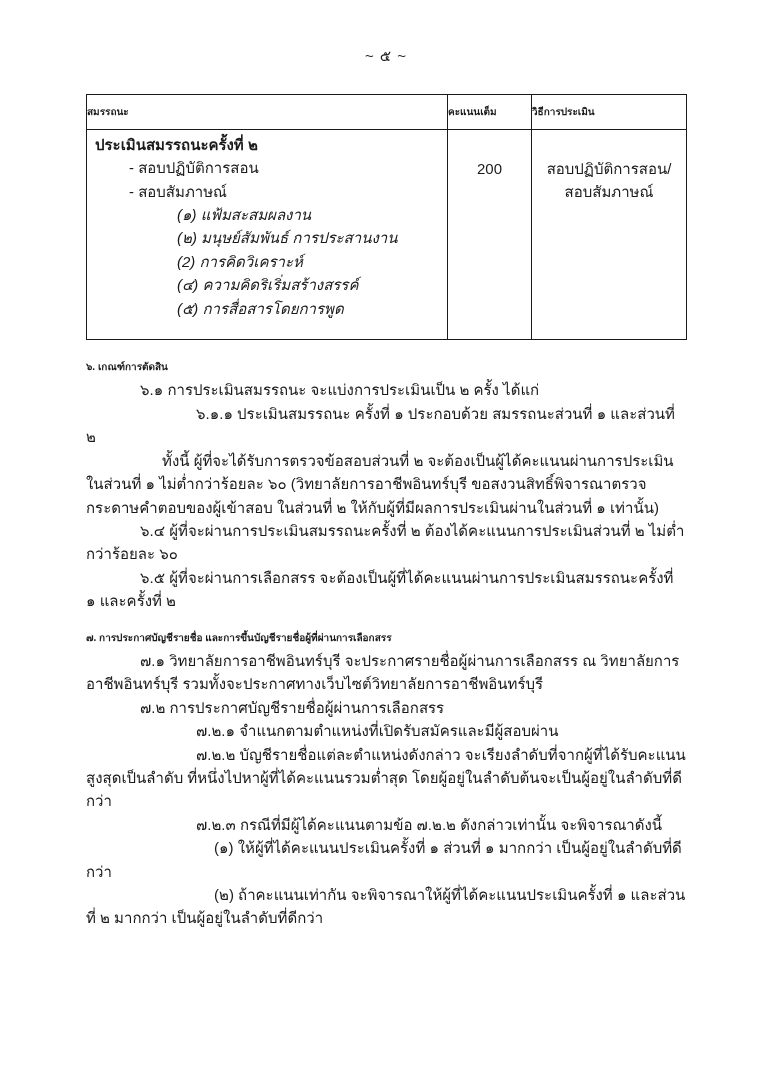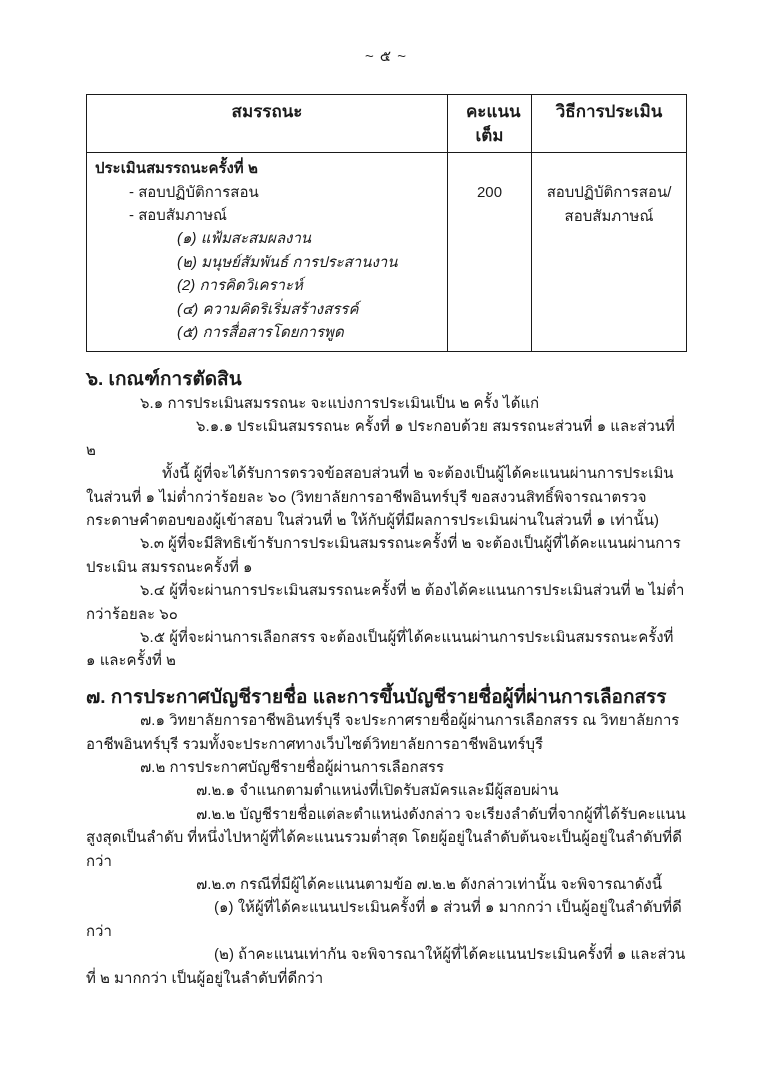--- a/index.html
+++ b/index.html
@@ -34,46 +34,46 @@
     width: 600px;
     border-collapse: collapse;
     table-layout: fixed;
   }
   .eval-table th, .eval-table td {
     border: 1.4px solid #1a1a1a;
     vertical-align: top;
   }
   .eval-table th {
     font-weight: bold;
-    text-align: center;
-    padding: 5px 18px;
-    font-size: 17px;
+    text-align: left;
+    padding: 5px 0;
+    font-size: 10px;
   }
   .col-competency { width: 361px; }
   .col-score      { width: 84px;  }
   .col-method     { width: 155px; }
-  .eval-table td { padding: 3px 4px 8px 4px; }
+  .eval-table td { padding: 3px 4px 19px 4px; }
   td.cell-competency { padding-left: 8px; }
   .tline { white-space: nowrap; }
   .tline.bold    { font-weight: bold; }
   .tline.indent1 { padding-left: 34px; }
   .tline.indent2 { padding-left: 82px; font-style: italic; }
   .cell-score .score-value {
     padding-top: 24px;
     text-align: center;
   }
   .cell-method .mline {
     text-align: center;
   }
   .cell-method .mline:first-child { padding-top: 24px; }
   
   .body-text { margin-top: 15px; }
   .para { text-align: left; }
   .para.intro   { text-indent: 114px; }
-  .para.heading { font-weight: bold; font-size: 19px; margin-top: 13px; }
+  .para.heading { font-weight: bold; font-size: 10px; margin-top: 13px; }
   .para.l1      { text-indent: 54px; }
   .para.l2      { text-indent: 110px; }
   .para.l3      { text-indent: 128px; }
   .para.note    { text-indent: 76px; }
 </style>
 </head>
 <body>
 
 <div class="page">
   <div class="content">
@@ -118,21 +118,20 @@
           </td>
         </tr>
       </tbody>
     </table>
 
     <div class="body-text" id="paragraphs">
         <div class="para heading">๖. เกณฑ์การตัดสิน</div>
         <div class="para l1">๖.๑ การประเมินสมรรถนะ จะแบ่งการประเมินเป็น  ๒  ครั้ง  ได้แก่</div>
         <div class="para l2">๖.๑.๑ ประเมินสมรรถนะ  ครั้งที่ ๑  ประกอบด้วย  สมรรถนะส่วนที่ ๑ และส่วนที่ ๒</div>
         <div class="para note">ทั้งนี้  ผู้ที่จะได้รับการตรวจข้อสอบส่วนที่ ๒ จะต้องเป็นผู้ได้คะแนนผ่านการประเมินในส่วนที่ ๑ ไม่ต่ำกว่าร้อยละ ๖๐ (วิทยาลัยการอาชีพอินทร์บุรี ขอสงวนสิทธิ์พิจารณาตรวจกระดาษคำตอบของผู้เข้าสอบ ในส่วนที่ ๒ ให้กับผู้ที่มีผลการประเมินผ่านในส่วนที่ ๑ เท่านั้น)</div>
-        <div class="para l1">๖.๓ ผู้ที่จะมีสิทธิเข้ารับการประเมินสมรรถนะครั้งที่ ๒ จะต้องเป็นผู้ที่ได้คะแนนผ่านการประเมิน สมรรถนะครั้งที่ ๑</div>
         <div class="para l1">๖.๔ ผู้ที่จะผ่านการประเมินสมรรถนะครั้งที่ ๒ ต้องได้คะแนนการประเมินส่วนที่ ๒ ไม่ต่ำกว่าร้อยละ ๖๐</div>
         <div class="para l1">๖.๕ ผู้ที่จะผ่านการเลือกสรร  จะต้องเป็นผู้ที่ได้คะแนนผ่านการประเมินสมรรถนะครั้งที่ ๑ และครั้งที่ ๒</div>
         <div class="para heading">๗. การประกาศบัญชีรายชื่อ  และการขึ้นบัญชีรายชื่อผู้ที่ผ่านการเลือกสรร</div>
         <div class="para l1">๗.๑ วิทยาลัยการอาชีพอินทร์บุรี จะประกาศรายชื่อผู้ผ่านการเลือกสรร  ณ วิทยาลัยการอาชีพอินทร์บุรี รวมทั้งจะประกาศทางเว็บไซต์วิทยาลัยการอาชีพอินทร์บุรี</div>
         <div class="para l1">๗.๒ การประกาศบัญชีรายชื่อผู้ผ่านการเลือกสรร</div>
         <div class="para l2">๗.๒.๑ จำแนกตามตำแหน่งที่เปิดรับสมัครและมีผู้สอบผ่าน</div>
         <div class="para l2">๗.๒.๒ บัญชีรายชื่อแต่ละตำแหน่งดังกล่าว  จะเรียงลำดับที่จากผู้ที่ได้รับคะแนนสูงสุดเป็นลำดับ ที่หนึ่งไปหาผู้ที่ได้คะแนนรวมต่ำสุด  โดยผู้อยู่ในลำดับต้นจะเป็นผู้อยู่ในลำดับที่ดีกว่า</div>
         <div class="para l2">๗.๒.๓ กรณีที่มีผู้ได้คะแนนตามข้อ ๗.๒.๒ ดังกล่าวเท่านั้น  จะพิจารณาดังนี้</div>
         <div class="para l3">(๑) ให้ผู้ที่ได้คะแนนประเมินครั้งที่ ๑ ส่วนที่ ๑ มากกว่า เป็นผู้อยู่ในลำดับที่ดีกว่า</div>
         <div class="para l3">(๒) ถ้าคะแนนเท่ากัน  จะพิจารณาให้ผู้ที่ได้คะแนนประเมินครั้งที่ ๑ และส่วนที่ ๒ มากกว่า เป็นผู้อยู่ในลำดับที่ดีกว่า</div>

